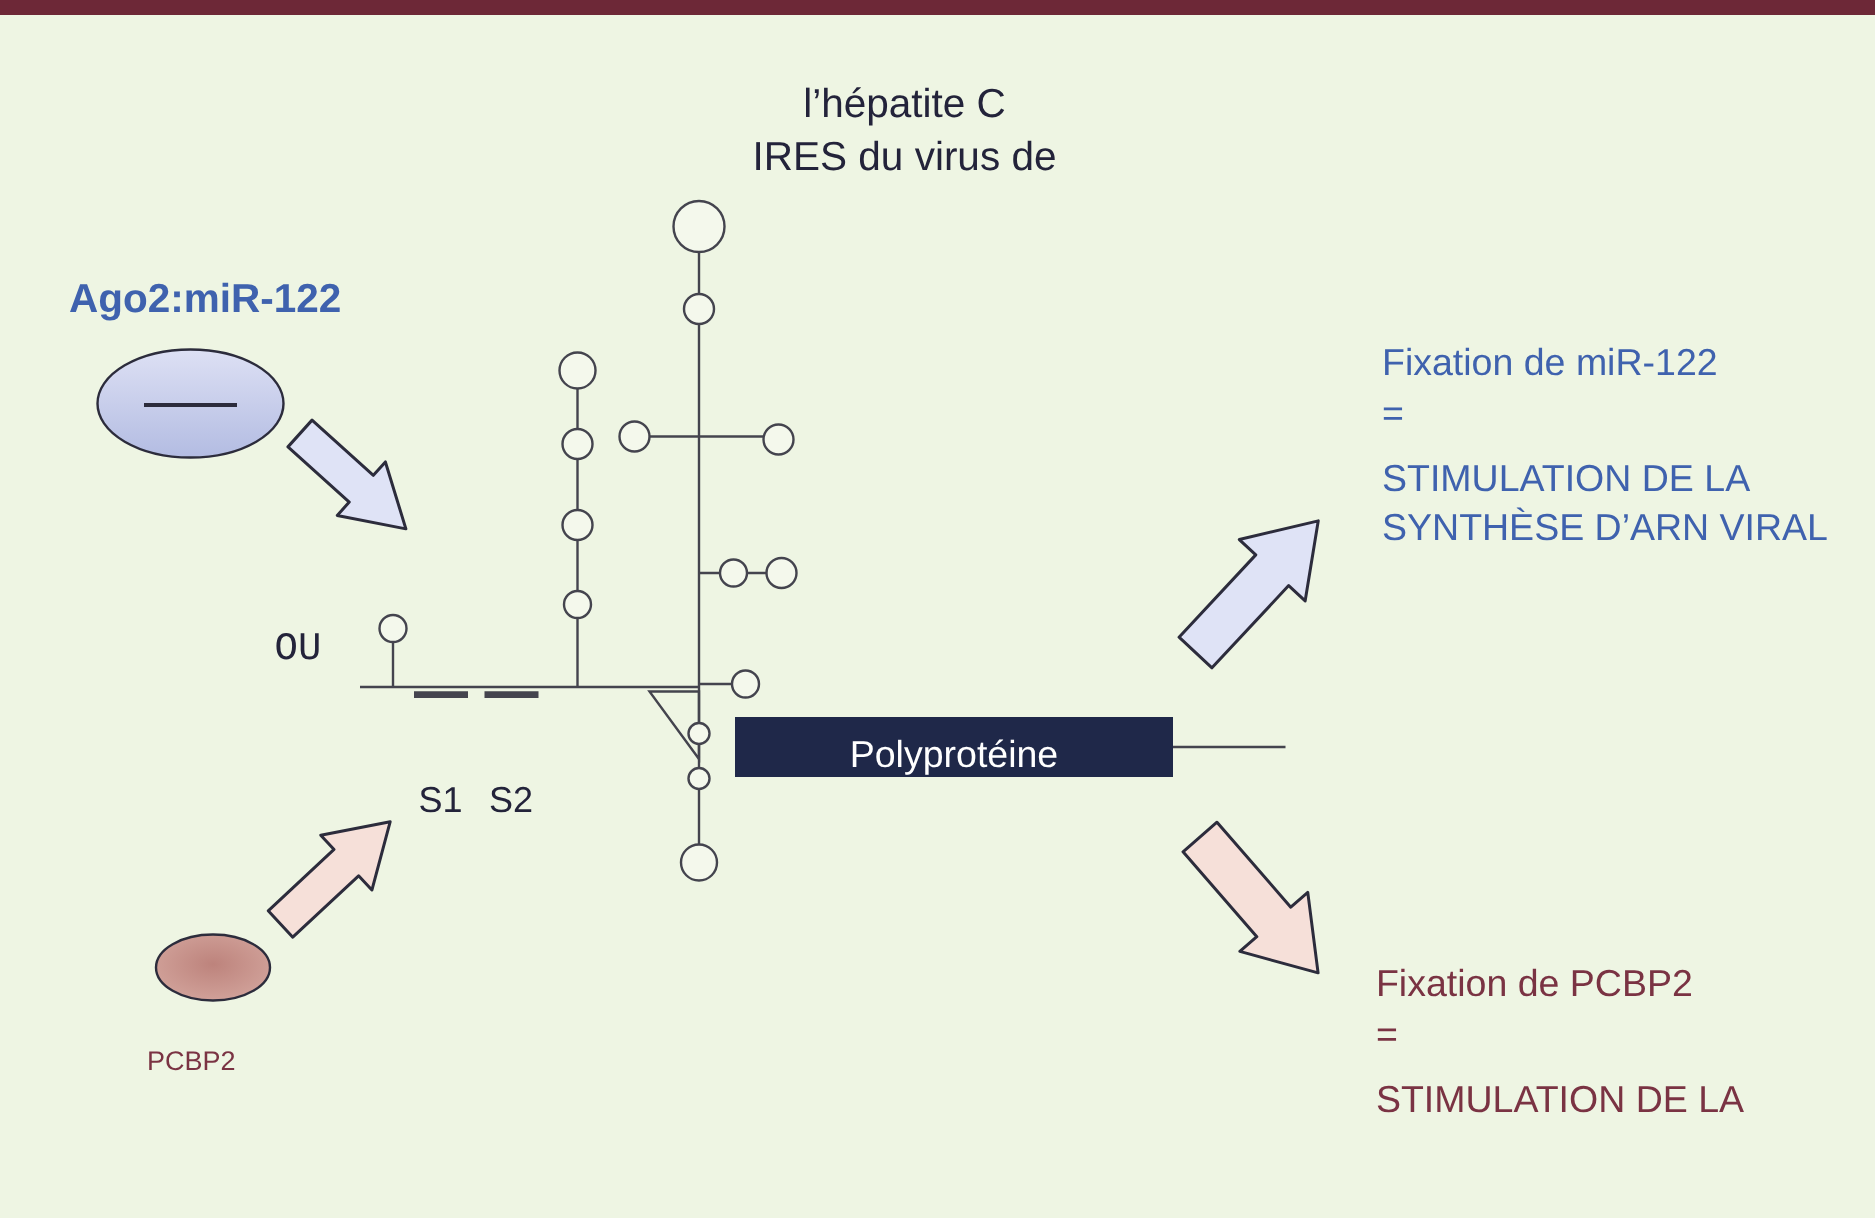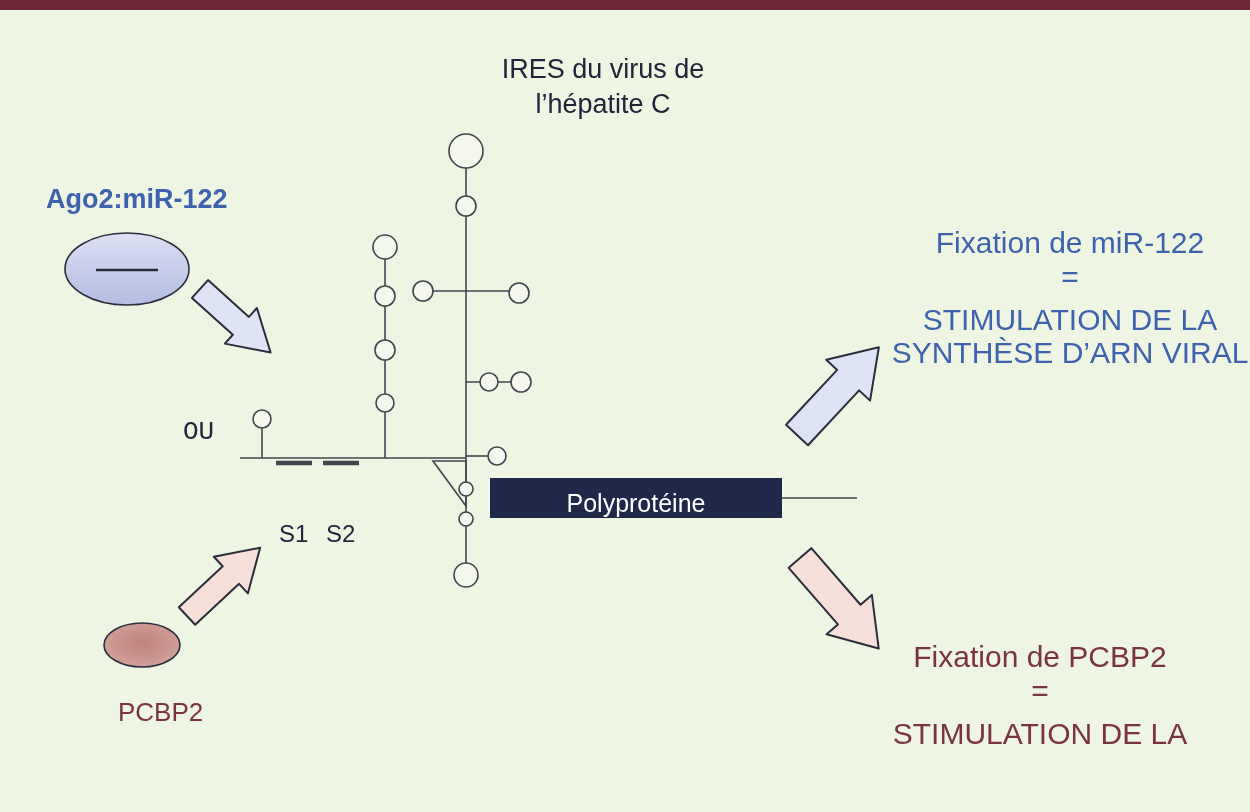--- a/index.html
+++ b/index.html
@@ -33,31 +33,31 @@
   .title{
     position:absolute;top:52px;left:603px;transform:translateX(-50%);
     text-align:center;font-size:27px;line-height:35px;
     color:var(--dark-text,#23233a);white-space:nowrap;
   }
   .ago2-label{position:absolute;left:46px;top:184px;font-size:27px;color:var(--blue-text,#3f62ae);white-space:nowrap;font-weight:bold;}
   .ou-label{position:absolute;left:183px;top:417px;font-size:26px;color:var(--dark-text,#23233a);font-family:Liberation Mono, monospace;}
   .s-label{position:absolute;font-size:24px;color:var(--dark-text,#23233a);margin-top:48px;}
   .s1{left:279px;top:472px;}
   .s2{left:326px;top:472px;}
-  .pcbp2-label{position:absolute;left:98px;top:697px;font-size:26px;color:var(--red-text,#7a3343);margin-left:20px;}
+  .pcbp2-label{position:absolute;left:98px;top:697px;font-size:18px;color:var(--red-text,#7a3343);}
 
   .polyprotein-box{
     position:absolute;left:490px;top:478px;width:292px;height:40px;
     background:var(--polyprotein-bg,#1f2849);
     color:var(--polyprotein-text,#ffffff);
     font-size:25px;display:flex;align-items:flex-end;justify-content:center;
   }
 
   .effect-block{
-    position:absolute;text-align:center;font-size:30px;line-height:33px;
+    position:absolute;text-align:left;font-size:25px;line-height:33px;
     transform:translateX(-50%);white-space:nowrap;
   }
   .effect-block .equals{margin:1px 0 10px;}
   .blue-block{left:1070px;top:226px;color:var(--blue-text,#3f62ae);}
   .red-block{left:1040px;top:640px;color:var(--red-text,#7a3343);}
 </style>
 </head>
 <body>
 
 <div class="canvas">
@@ -133,22 +133,22 @@
     </g>
     <g class="arrow blue-arrow" transform="translate(797,435) rotate(-47)">
       <polygon points="0,-15 75,-15 75,-30 120,0 75,30 75,15 0,15"></polygon>
     </g>
     <g class="arrow pink-arrow" transform="translate(800,558) rotate(49)">
       <polygon points="0,-15 75,-15 75,-30 120,0 75,30 75,15 0,15"></polygon>
     </g>
   </svg>
 
   <div class="title">
+    <div>l’hépatite C</div>
     <div>IRES du virus de</div>
-    <div>l’hépatite C</div>
   </div>
 
   <div class="ago2-label">Ago2:miR-122</div>
   <div class="ou-label">OU</div>
   <div class="s-label s1">S1</div>
   <div class="s-label s2">S2</div>
   <div class="pcbp2-label">PCBP2</div>
 
   <div class="polyprotein-box">
     <span>Polyprotéine</span>

